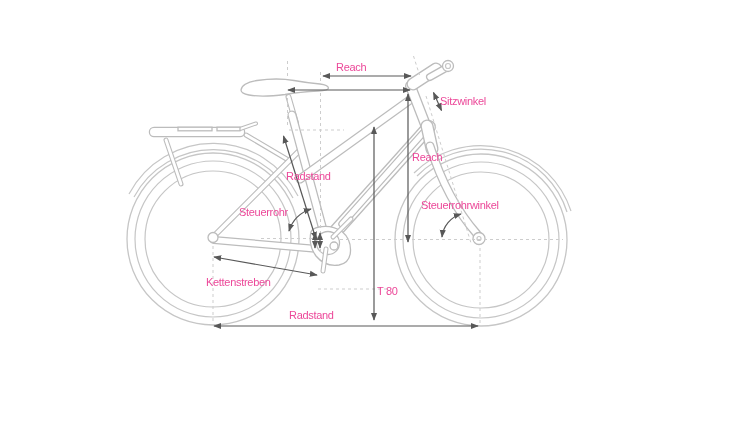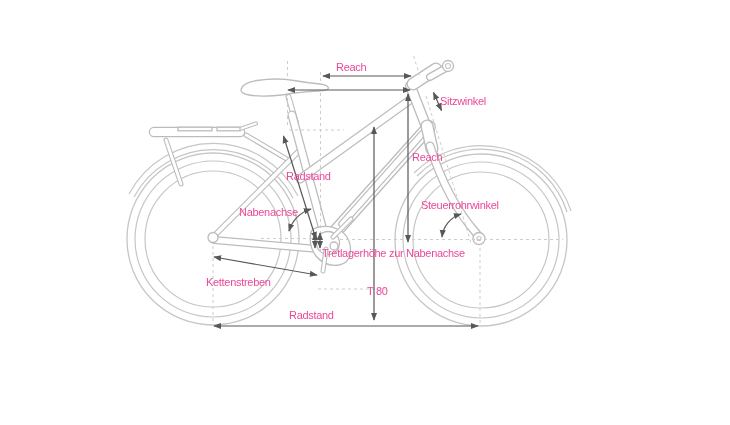--- a/index.html
+++ b/index.html
@@ -157,19 +157,18 @@
     <line class="dim" x1="214" y1="257" x2="317" y2="275" marker-start="url(#ah)" marker-end="url(#ah)"></line>
     <line class="dim" x1="374" y1="127" x2="374" y2="320" marker-start="url(#ah)" marker-end="url(#ah)"></line>
     <line class="dim" x1="214" y1="326" x2="478" y2="326" marker-start="url(#ah)" marker-end="url(#ah)"></line>
   </g>
 </svg>
 
   <div class="label" style="left:336px;top:60px">Reach</div>
   <div class="label" style="left:440px;top:94px">Sitzwinkel</div>
   <div class="label" style="left:412px;top:150px">Reach</div>
   <div class="label" style="left:286px;top:169px">Radstand</div>
-  <div class="label" style="left:239px;top:205px">Nabenachse</div>
+  <div class="label" style="left:239px;top:205px">Steuerrohr</div>
   <div class="label" style="left:421px;top:198px">Steuerrohrwinkel</div>
-  <div class="label" style="left:322px;top:246px">Tretlagerhöhe zur Nabenachse</div>
   <div class="label" style="left:206px;top:275px">Kettenstreben</div>
-  <div class="label" style="left:367px;top:284px">T 80</div>
+  <div class="label" style="left:377px;top:284px">T 80</div>
   <div class="label" style="left:289px;top:308px">Radstand</div>
 </div>
 
 </body></html>

